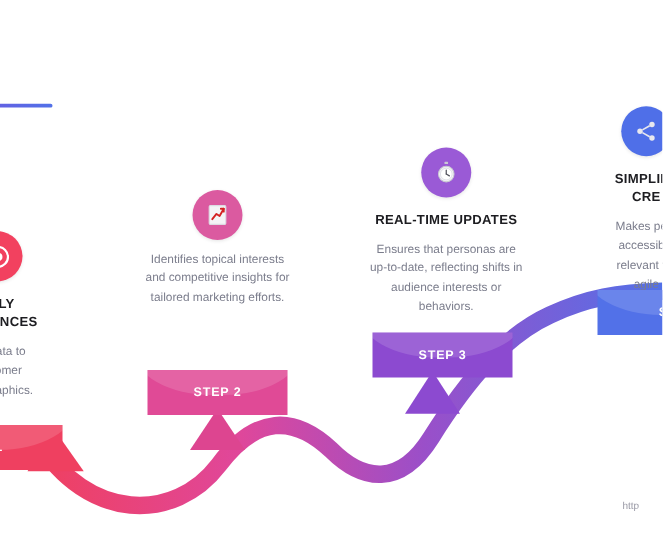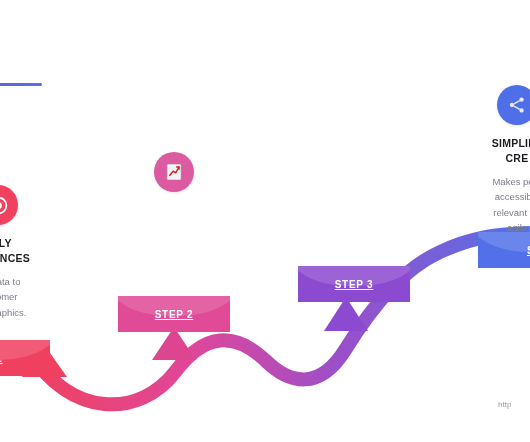--- a/index.html
+++ b/index.html
@@ -113,21 +113,20 @@
     height: 100%;
     background: rgba(255,255,255,0.14);
     border-radius: 50% 50% 46% 46% / 0 0 100% 100%;
   }
   .banner-label {
     position: relative;
     color: #ffffff;
     font-size: 10px;
     font-weight: bold;
     letter-spacing: 0.7px;
-    text-decoration: underline;
   }
 
   .s1 { background: #ef4060; }
   .s2 { background: #e04a96; }
   .s3 { background: #8c4ad0; }
   .s4 { background: #5271e8; }
 
   .c1 { background: #f2415f; }
   .c2 { background: #db5aa0; }
   .c3 { background: #9a5ad6; }
@@ -193,29 +192,48 @@
   </div>
 
   <div class="step" style="left:94px; top:152px;">
     <div class="step-circle c2">
       <svg width="20" height="20" viewBox="0 0 24 24">
         <rect x="4" y="3" width="16" height="18" rx="1" fill="#f4f4f6" stroke="#dcdce2" stroke-width="1"></rect>
         <polyline points="7,16 11,11 14,13 18,6" fill="none" stroke="#d42222" stroke-width="1.8" stroke-linejoin="round" stroke-linecap="round"></polyline>
         <polyline points="15.2,6 18,6 18,8.8" fill="none" stroke="#d42222" stroke-width="1.8" stroke-linejoin="round" stroke-linecap="round"></polyline>
       </svg>
     </div>
+    <div class="step-body">Identifies topical interests
+and competitive insights for
+tailored marketing efforts.</div>
   </div>
 
   <div class="banner" style="left:118px; top:296px;">
     <div class="banner-plate s2">
       <div class="banner-sheen"></div>
       <span class="banner-label">STEP 2</span>
     </div>
   </div>
 
+  <div class="step" style="left:277px; top:118px;">
+    <div class="step-circle c3">
+      <svg width="20" height="20" viewBox="0 0 24 24">
+        <circle cx="12" cy="13.5" r="7.5" fill="#f2f2f5" stroke="#c9c9d2" stroke-width="1"></circle>
+        <circle cx="12" cy="13.5" r="5.6" fill="#ffffff" stroke="#d8d8e0" stroke-width="0.7"></circle>
+        <rect x="10.3" y="1.7" width="3.4" height="2.2" rx="0.6" fill="#c9c9d2"></rect>
+        <line x1="12" y1="13.5" x2="12" y2="9.6" stroke="#55555f" stroke-width="1.2" stroke-linecap="round"></line>
+        <line x1="12" y1="13.5" x2="15" y2="15.2" stroke="#55555f" stroke-width="1.2" stroke-linecap="round"></line>
+      </svg>
+    </div>
+    <div class="step-heading">REAL-TIME UPDATES</div>
+    <div class="step-body">Ensures that personas are
+up-to-date, reflecting shifts in
+audience interests or
+behaviors.</div>
+  </div>
 
   <div class="banner" style="left:298px; top:266px;">
     <div class="banner-plate s3">
       <div class="banner-sheen"></div>
       <span class="banner-label">STEP 3</span>
     </div>
   </div>
 
   <div class="step" style="left:437px; top:85px;">
     <div class="step-circle c4">

